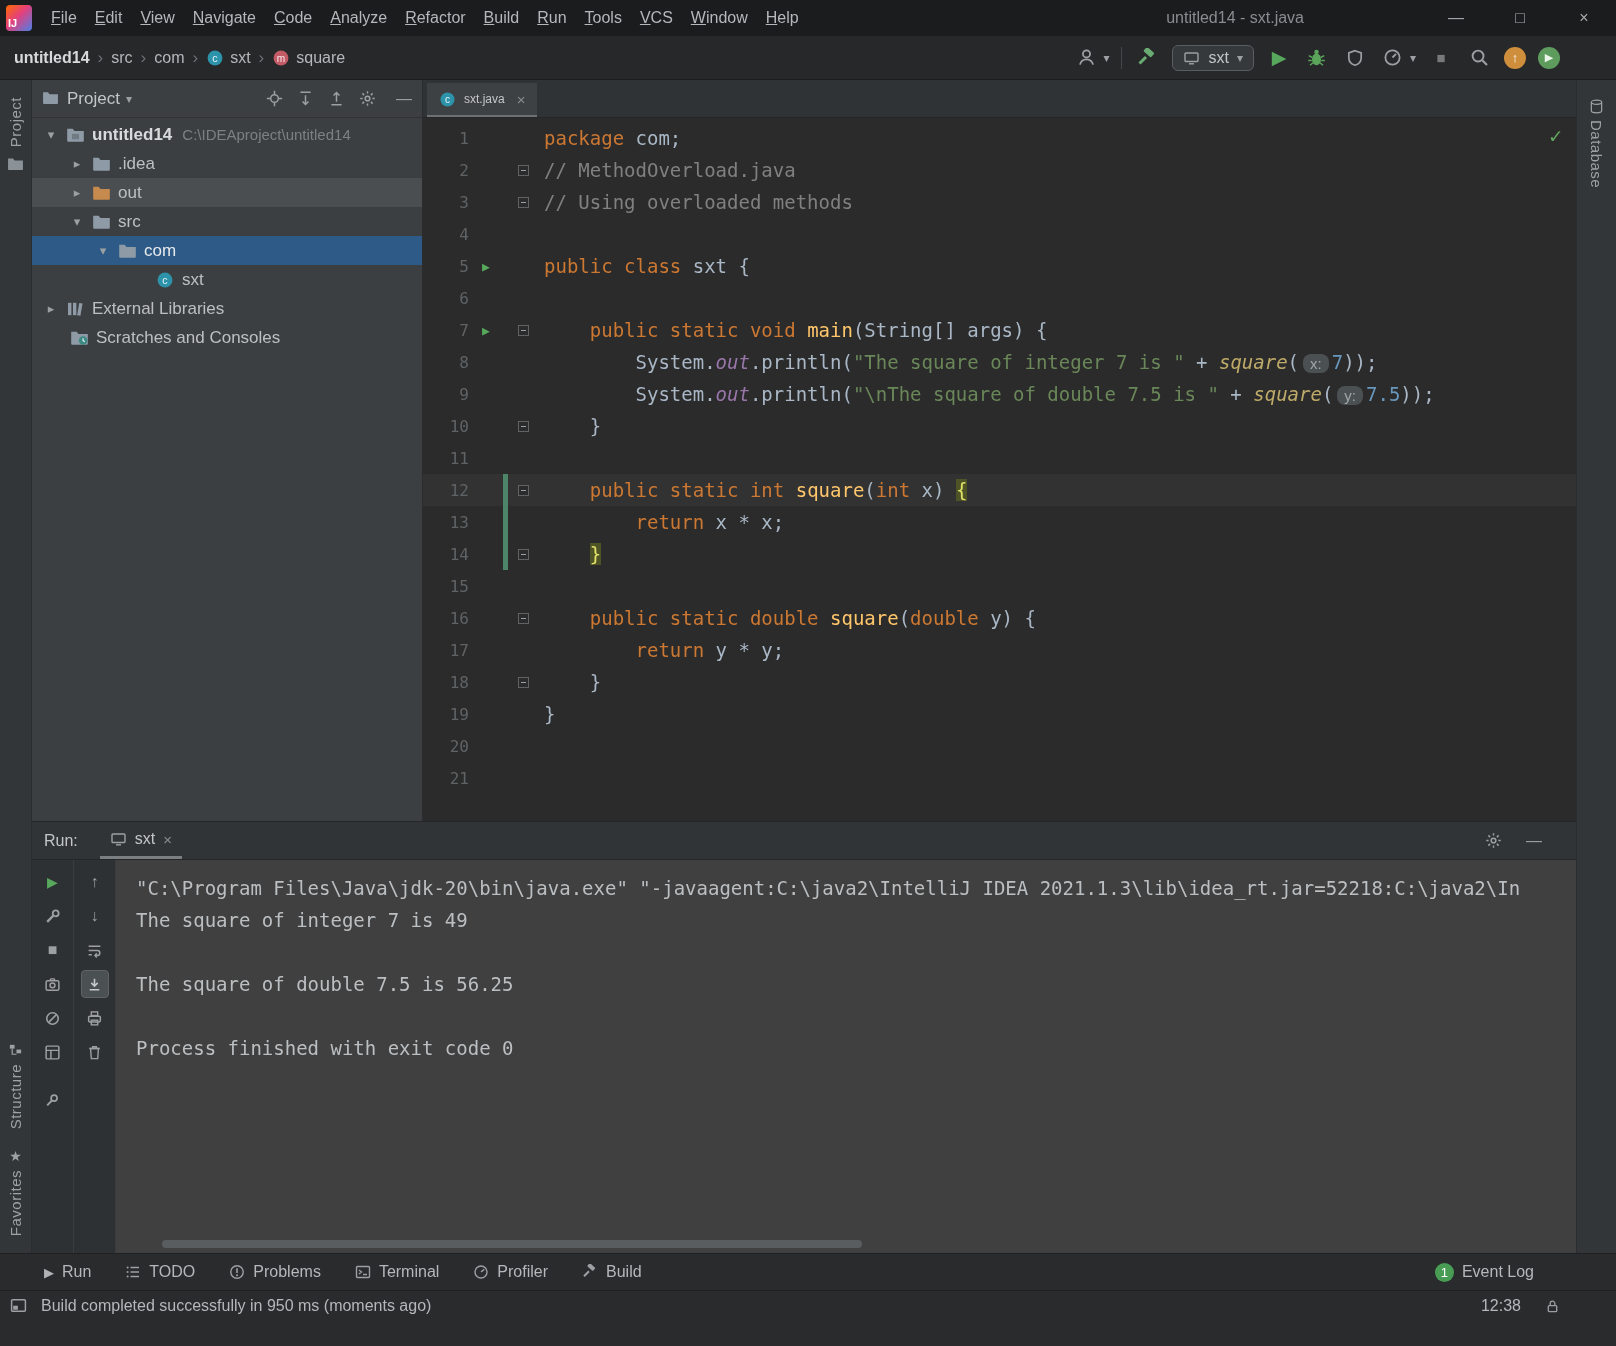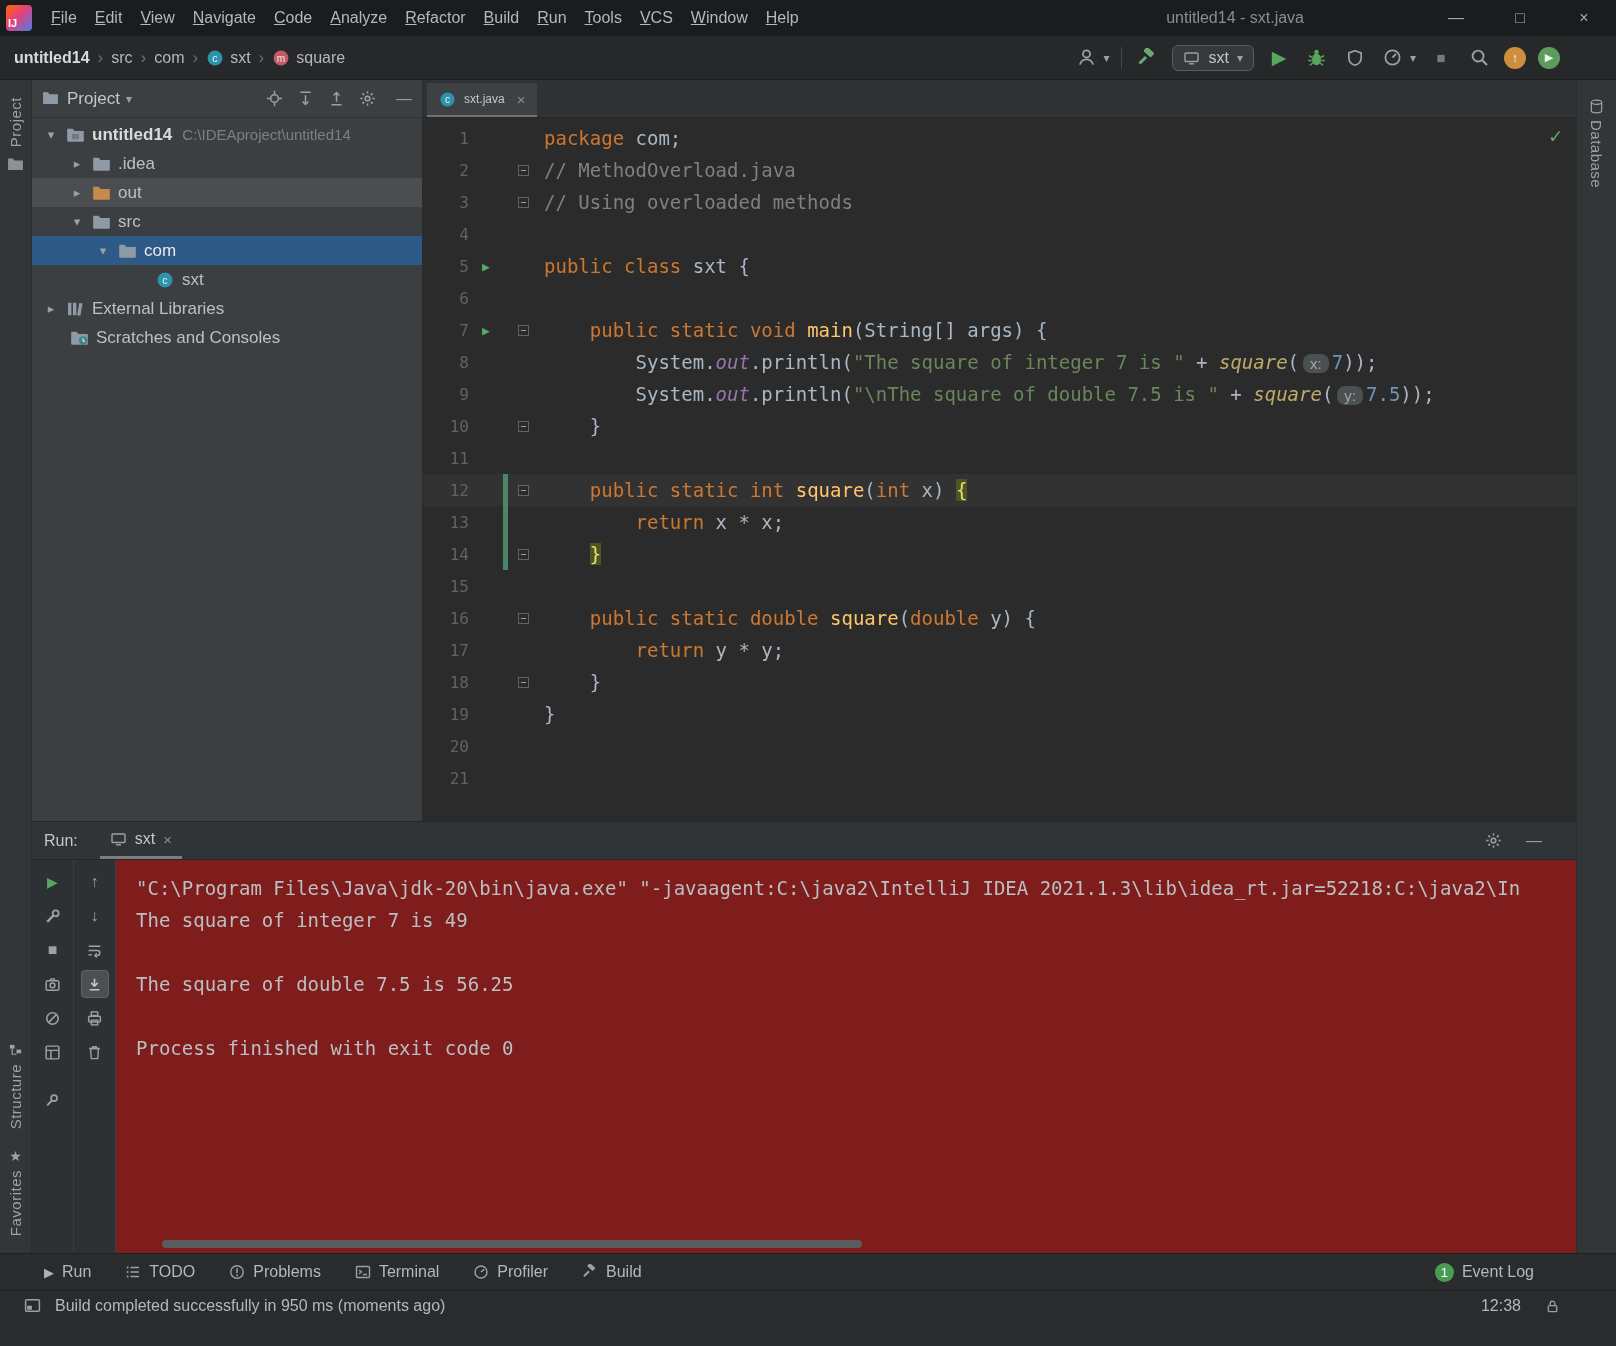--- a/index.html
+++ b/index.html
@@ -107,21 +107,21 @@
   .tk-num { color:#6897bb; }
   .tk-fn  { color:#ffc66b; }
   .tk-fld { color:#9876aa; font-style:italic; }
   .tk-call{ color:#bfab69; font-style:italic; }
   .tk-brace { background:#4e5426; color:#e3e36a; }
   .tk-hint { background:#4b5052; color:#9fa6ab; border-radius:8px; padding:1px 7px;
     font-family:"Liberation Sans",sans-serif; font-size:15px; margin:0 3px 0 4px; }
   .insp-check { position:absolute; top:6px; right:14px; color:#63a860; font-size:21px; font-weight:bold; }
 
   
-  .run-panel { height:432px; flex:0 0 auto; background:#7f1d1d; border-top:1px solid #242628; display:flex; flex-direction:column; }
+  .run-panel { height:432px; flex:0 0 auto; background:#404040; border-top:1px solid #242628; display:flex; flex-direction:column; }
   .run-header { height:38px; background:#313437; border-bottom:1px solid #242628; display:flex; align-items:center; padding:0 12px; flex:0 0 auto; }
   .run-label { font-size:16px; color:#c3c6c8; margin-right:22px; }
   .run-tab { height:100%; display:flex; align-items:center; gap:8px; padding:0 10px; border-bottom:3px solid #7c7f82; }
   .run-tab .tname { font-size:16px; color:#c3c6c8; }
   .run-tab .tclose { color:#8a8d8f; font-size:15px; }
   .run-header-right { margin-left:auto; display:flex; align-items:center; gap:18px; padding-right:22px; }
   .run-body { flex:1; display:flex; min-height:0; position:relative; }
   .run-colA, .run-colB { width:42px; background:#2e3133; display:flex; flex-direction:column; align-items:center; padding-top:8px; flex:0 0 auto; }
   .run-colA { border-right:1px solid #3a3d3f; }
   .run-colB { border-right:1px solid #3a3d3f; }
@@ -135,21 +135,21 @@
   .hscroll { position:absolute; bottom:5px; left:6px; width:700px; height:8px; background:#595d5f; border-radius:4px; }
 
   
   .bottom-bar { height:37px; background:#292b2d; border-top:1px solid #1e2022; display:flex; align-items:center; padding-left:44px; gap:34px; flex:0 0 auto; }
   .bb-item { display:flex; align-items:center; gap:8px; font-size:16px; color:#b5b8ba; }
   .bb-ic { color:#9da0a3; display:flex; align-items:center; }
   .bb-ic.play { color:#b0b3b5; font-size:13px; }
   .bb-right { margin-left:auto; margin-right:82px; display:flex; align-items:center; gap:8px; font-size:16px; color:#b5b8ba; }
   .badge { width:19px; height:19px; border-radius:50%; background:#499c54; color:#fff; font-size:13px;
     display:flex; align-items:center; justify-content:center; }
-  .status-bar { height:56px; background:#292b2d; border-top:1px solid #1e2022; display:flex; align-items:flex-start; padding:6px 56px 0 24px; gap:14px; flex:0 0 auto; }
+  .status-bar { height:56px; background:#292b2d; border-top:1px solid #1e2022; display:flex; align-items:flex-start; padding:6px 56px 0 10px; gap:14px; flex:0 0 auto; }
   .sb-msg { font-size:16px; color:#b5b8ba; }
   .sb-right { margin-left:auto; display:flex; align-items:center; gap:24px; font-size:16px; color:#b5b8ba; }
 </style>
 </head>
 <body>
 
 <div class="app">
 
   <div class="titlebar">
     <div class="logo">

